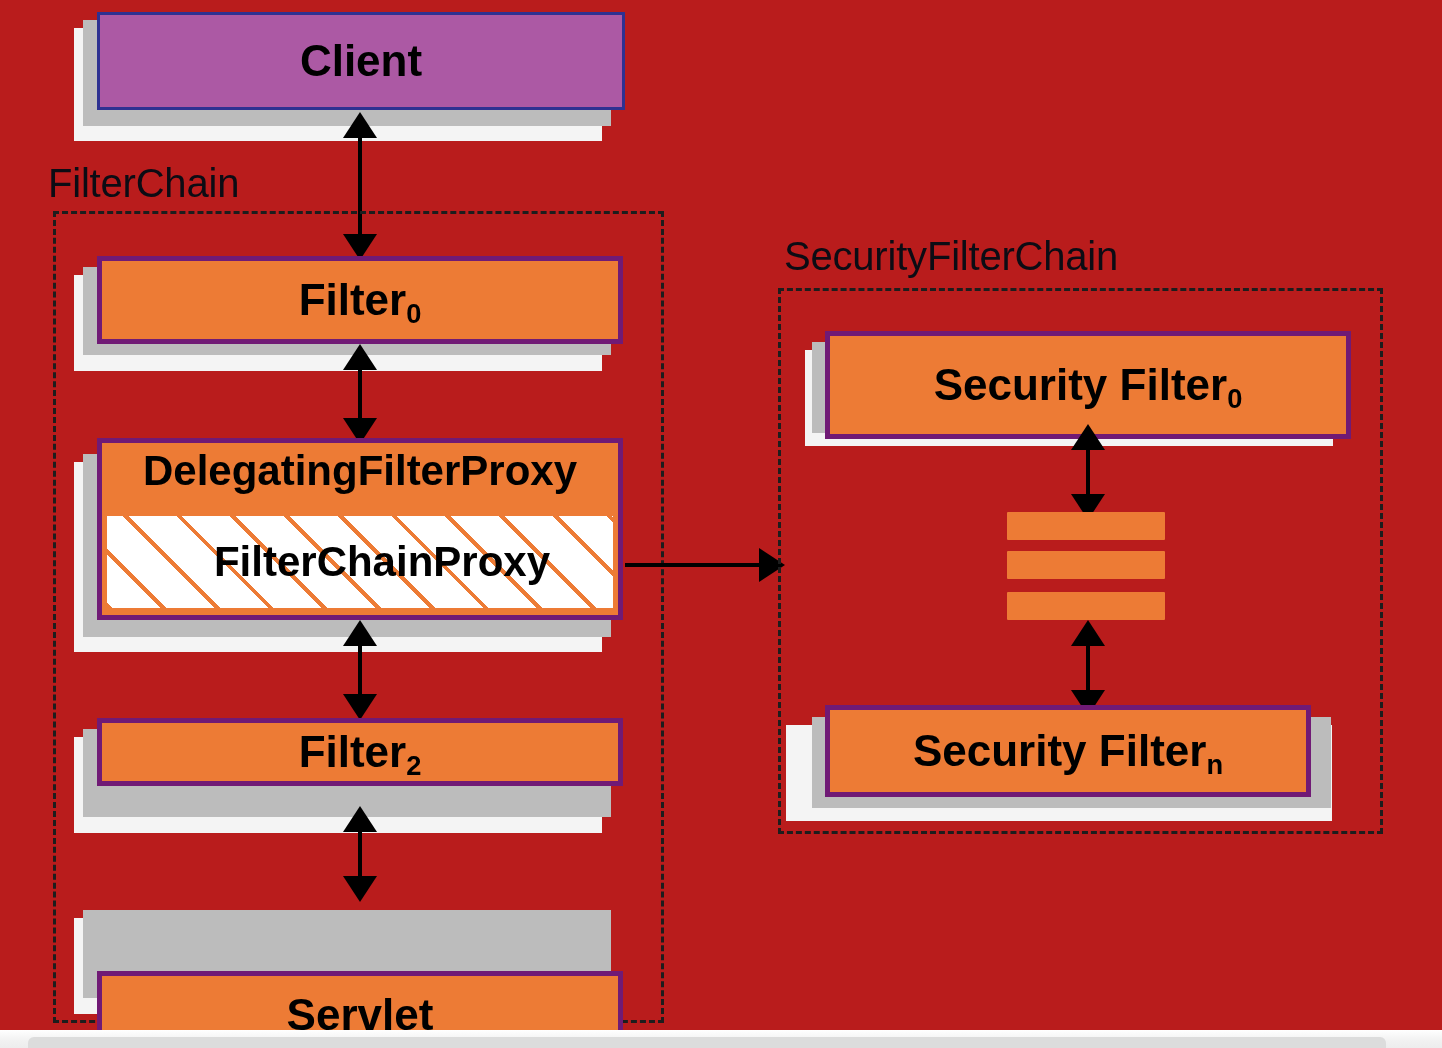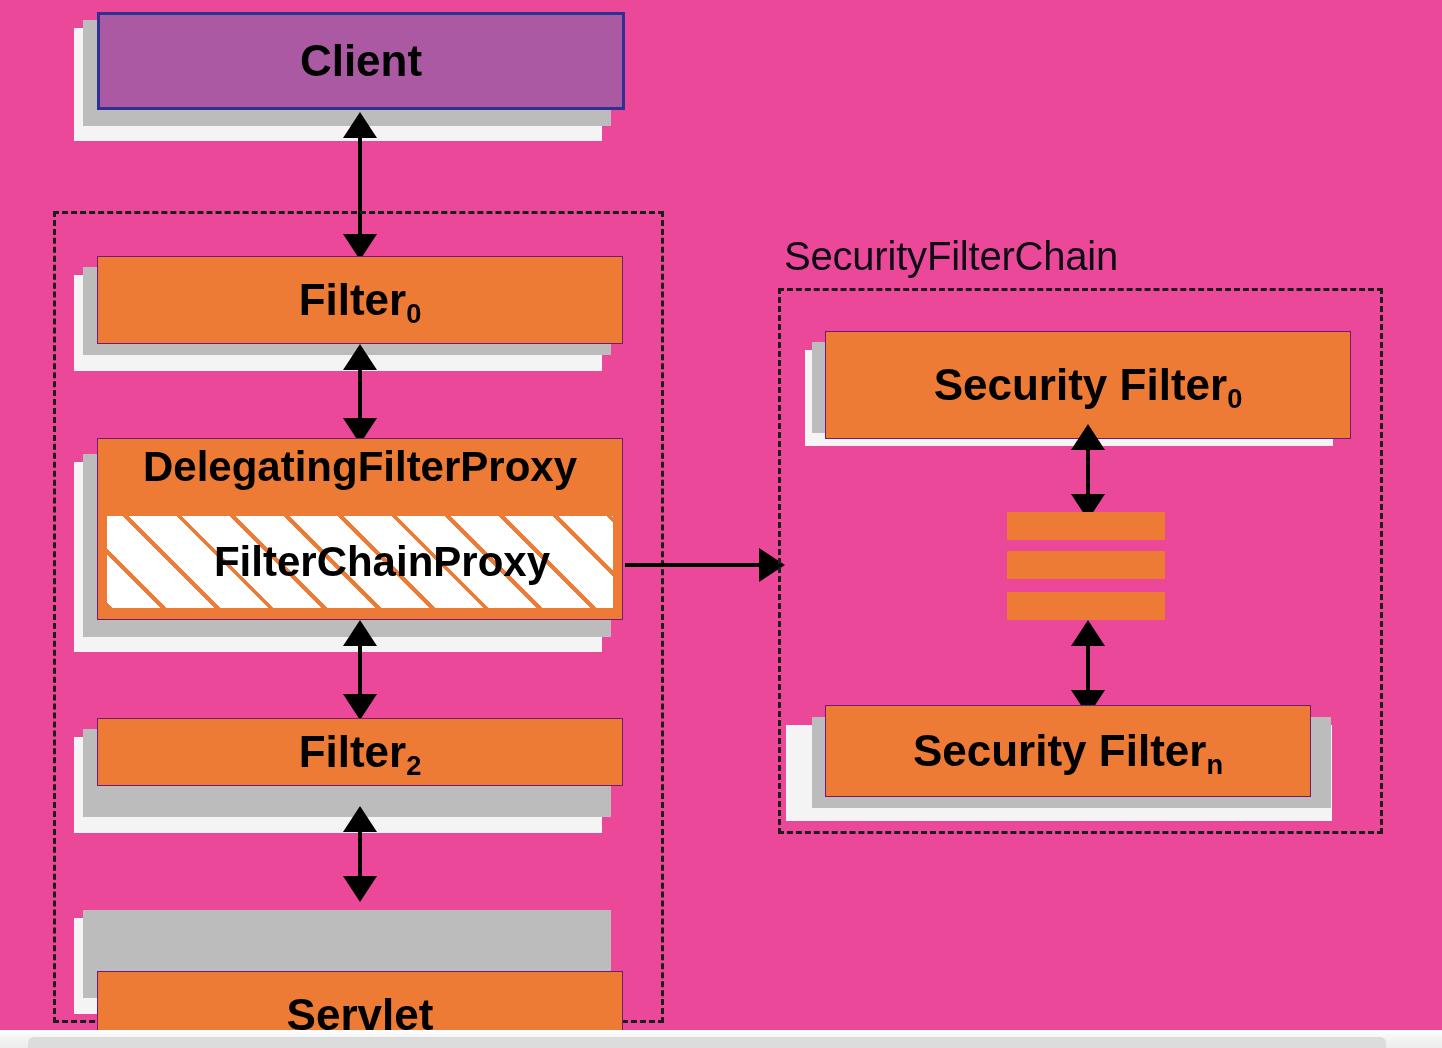--- a/index.html
+++ b/index.html
@@ -7,21 +7,21 @@
     padding: 0;
     background: #ffffff;
   }
   body {
     font-family: "Liberation Sans", sans-serif;
   }
   #stage {
     position: relative;
     width: 1442px;
     height: 1048px;
-    background: #ec4899;
+    background: #b91c1c;
     overflow: hidden;
   }
 
   
   .group-panel {
     position: absolute;
     border: 3px dashed #1d1d1d;
     box-sizing: border-box;
     background: transparent;
   }
@@ -52,21 +52,21 @@
     position: absolute;
     background: #f4f4f4;
   }
   .shadow-mid {
     position: absolute;
     background: #bcbcbc;
   }
 
   .node-orange {
     background: #ED7B35;
-    border: 1px solid #701a75;
+    border: 5px solid #701a75;
     text-align: right;
   }
   .node-purple {
     background: #AC59A4;
     border: 3px solid #2E3191;
   }
 
   .node-label {
     position: relative;
     white-space: nowrap;
@@ -191,20 +191,21 @@
   <div class="node node-purple" style="left:97px; top:12px; width:528px; height:98px; font-size:44px;">
     <span class="node-label">Client</span>
   </div>
 
   <div class="arrow-v" style="left:340px; top:112px; width:40px; height:148px;">
     <div class="head-up"></div>
     <div class="shaft" style="top:20px; height:108px;"></div>
     <div class="head-down"></div>
   </div>
 
+  <div class="group-label" style="left:48px; top:163px;">FilterChain</div>
   <div class="group-panel" style="left:53px; top:211px; width:611px; height:812px;"></div>
 
   <div class="shadow-lite" style="left:74px; top:275px; width:528px; height:96px;"></div>
   <div class="shadow-mid" style="left:83px; top:267px; width:528px; height:88px;"></div>
   <div class="node node-orange" style="left:97px; top:256px; width:526px; height:88px; font-size:44px;">
     <span class="node-label">
       <span>Filter</span><sub>0</sub>
     </span>
   </div>
 

